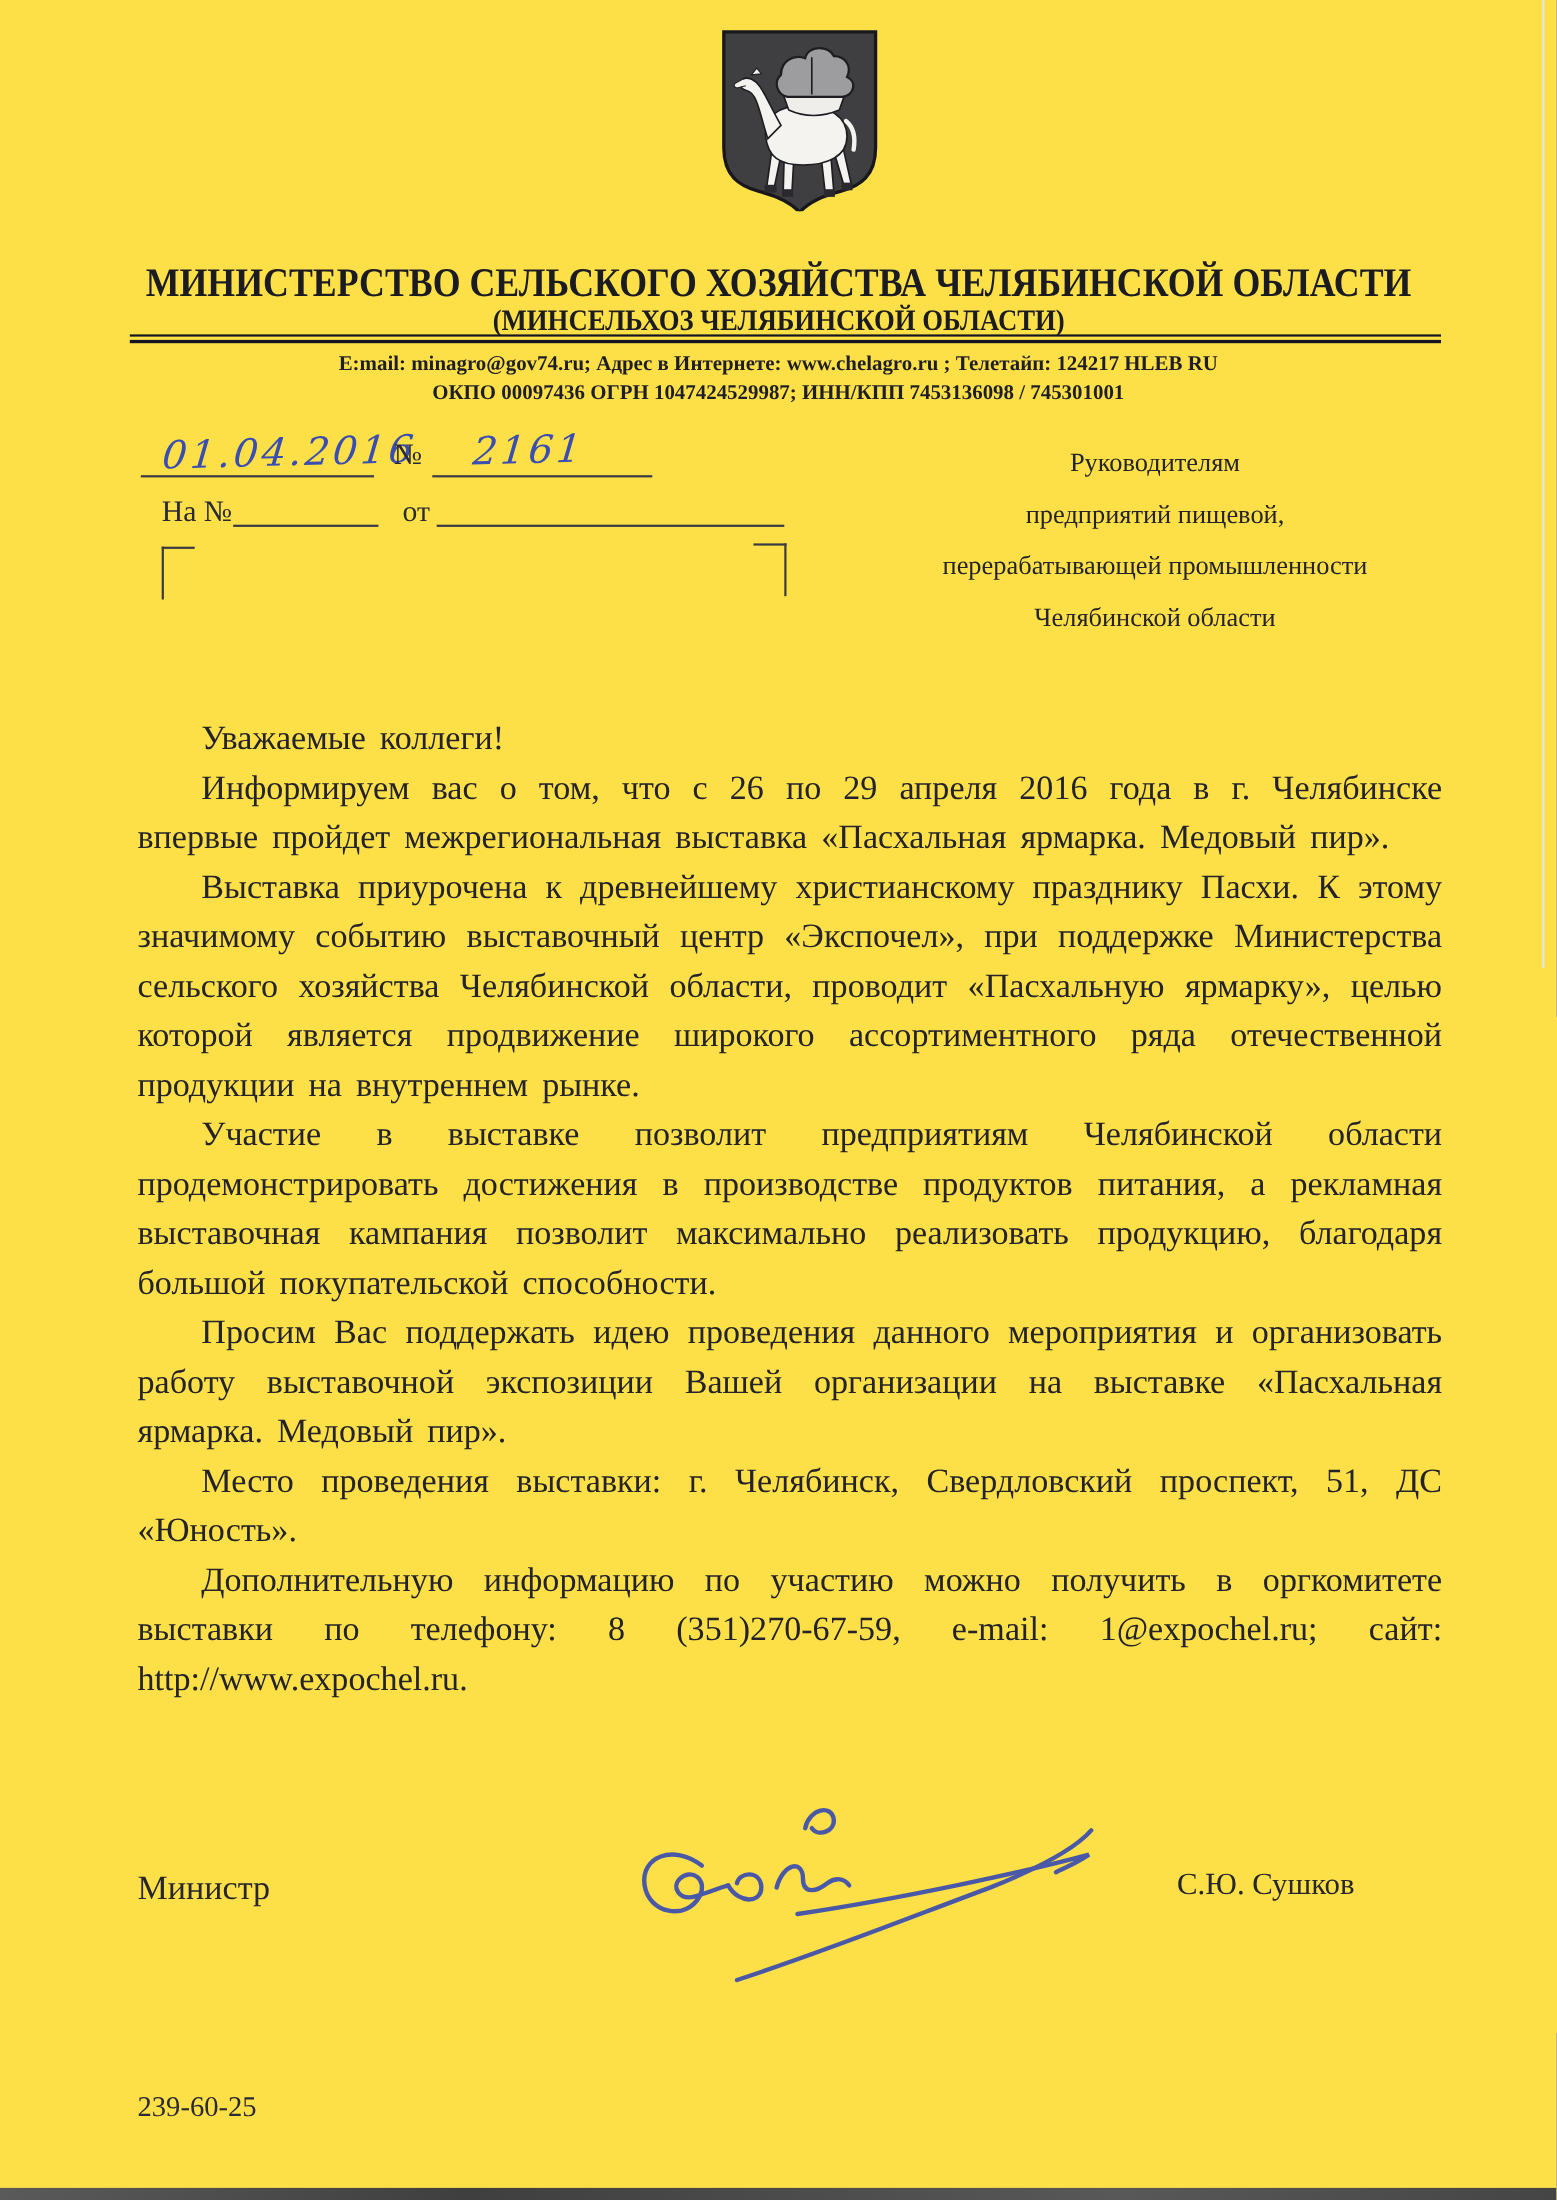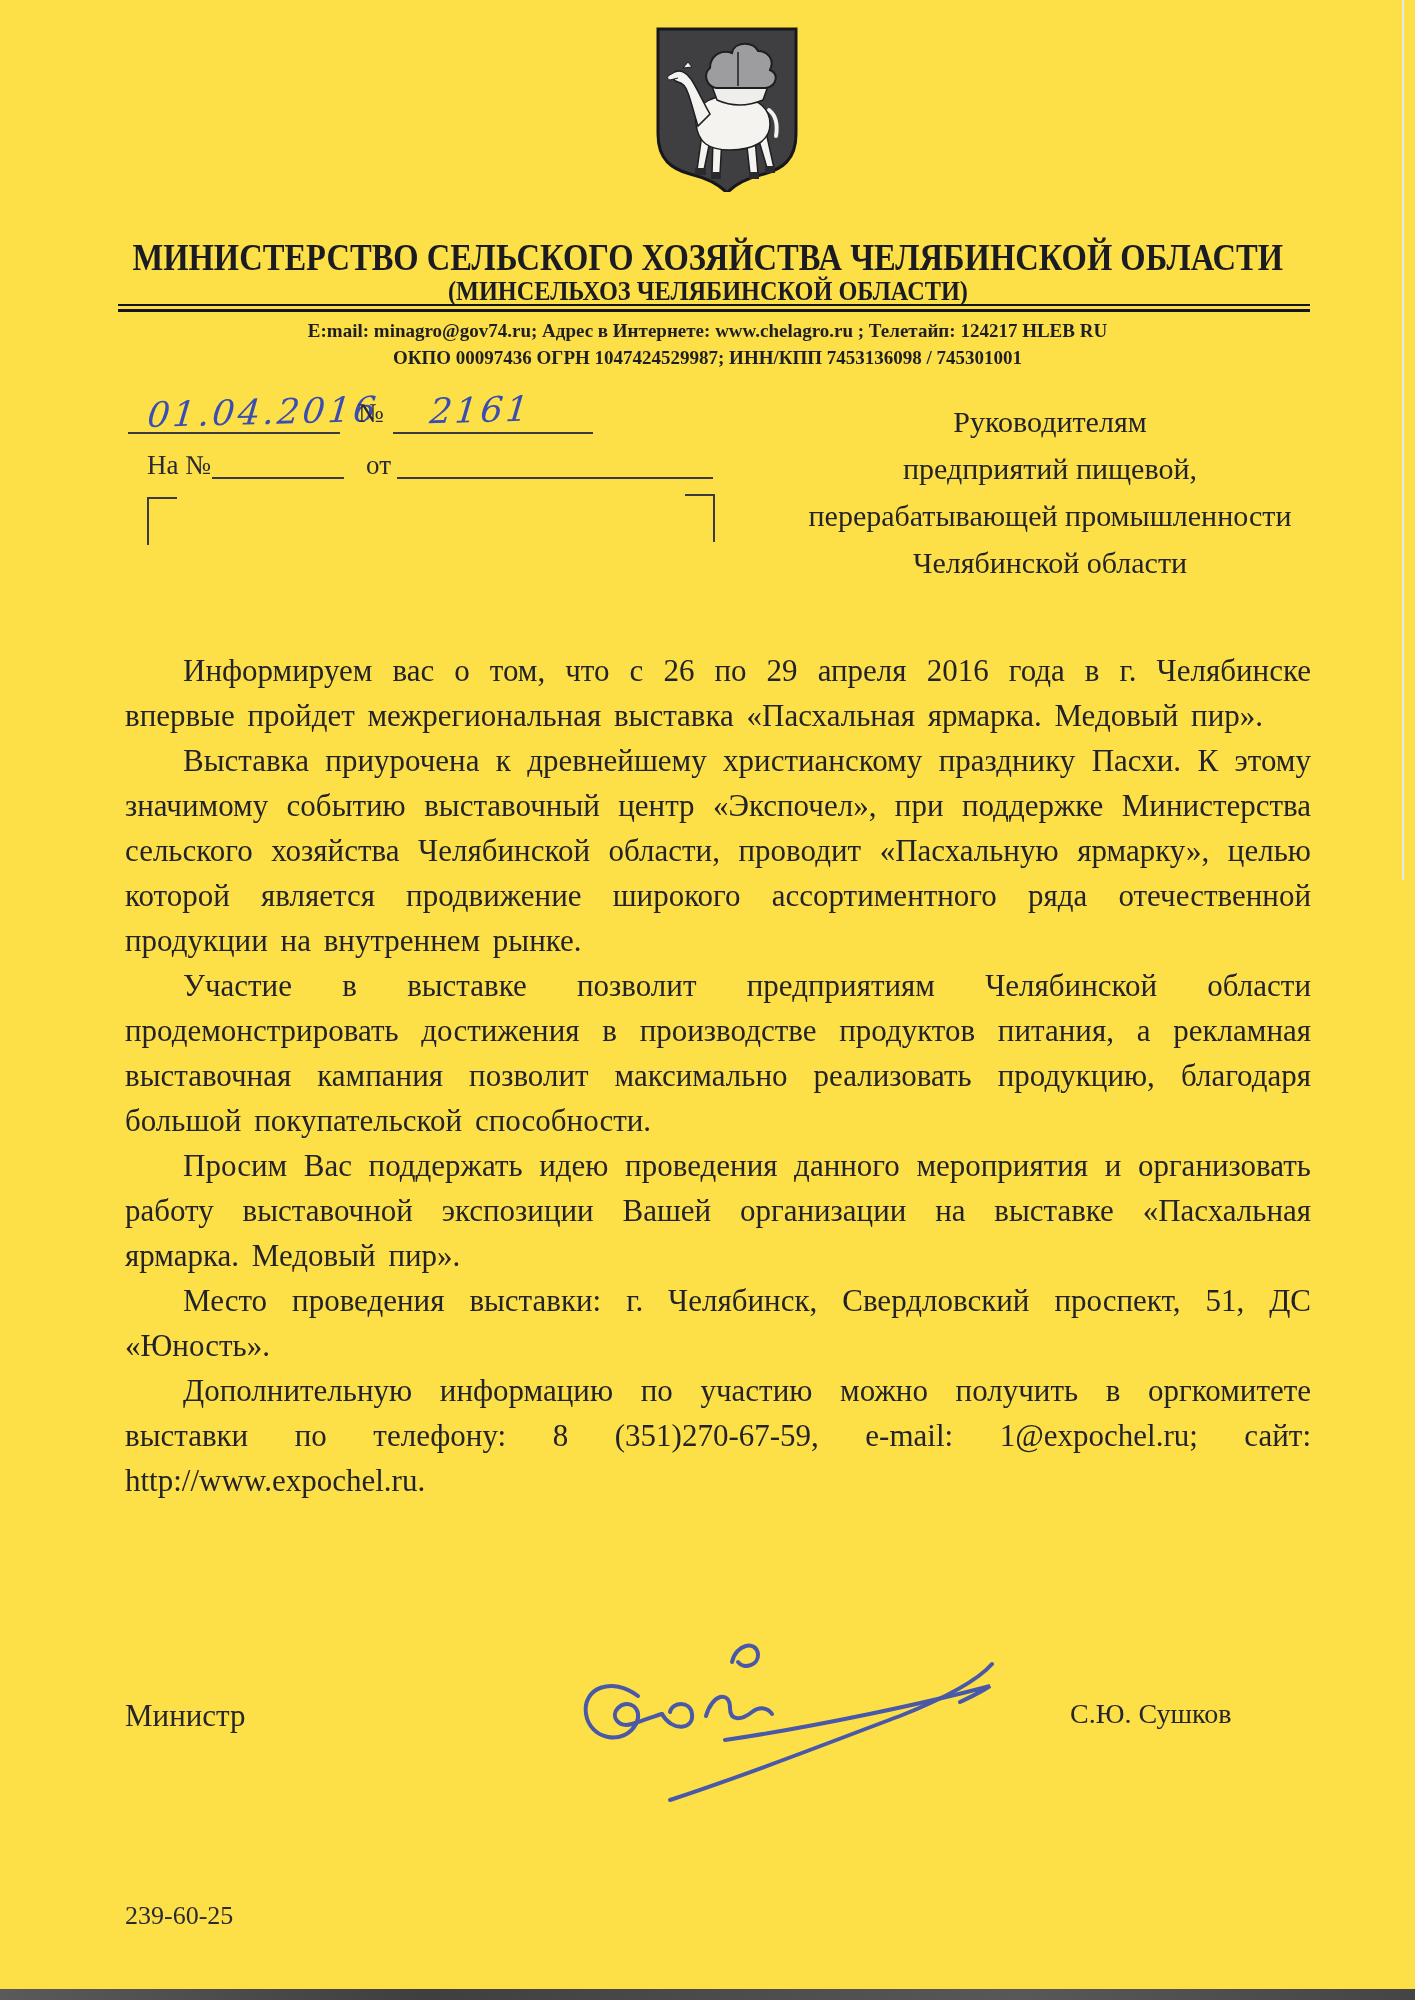--- a/index.html
+++ b/index.html
@@ -25,21 +25,21 @@
   .hand{font-family:"DejaVu Serif", serif;font-style:italic;color:#3a4db0;
     letter-spacing:3px;transform:skewX(-7deg) rotate(-1.5deg);}
   .ref-label{font-size:27px;color:#2a2a32;}
   .uline{border-bottom:2px solid #3a3a45;height:0;}
   .corner-left{left:147px;top:497px;width:28px;height:46px;
     border-top:2px solid #3a3a42;border-left:2px solid #3a3a42;}
   .corner-right{left:685px;top:494px;width:28px;height:46px;
     border-top:2px solid #3a3a42;border-right:2px solid #3a3a42;}
   
   .recipient{left:770px;top:398px;width:560px;text-align:center;
-    font-size:30px;line-height:47px;color:#232329;}
+    font-size:24px;line-height:47px;color:#232329;}
   
   .letter-body{left:125px;top:648px;width:1186px;font-size:31px;line-height:45px;
     text-align:justify;word-spacing:5px;color:#232329;}
   .letter-body p{margin:0;text-indent:58px;text-align-last:left;}
   .salutation{text-align:center;margin:0 0 33px 0;text-indent:0;}
   
   .sig-position{left:125px;top:1698px;font-size:31px;}
   .sig-name{left:1070px;top:1698px;font-size:28px;}
   
   .footer-contact{left:125px;top:1898px;font-size:26px;line-height:36px;color:#2a2a33;}
@@ -111,20 +111,21 @@
   <div class="abs corner-right"></div>
 
   <div class="abs recipient">
     <div>Руководителям</div>
     <div>предприятий пищевой,</div>
     <div>перерабатывающей промышленности</div>
     <div>Челябинской области</div>
   </div>
 
   <div class="abs letter-body">
+    <p class="salutation">Уважаемые коллеги!</p>
     <p>Информируем вас о том, что с 26 по 29 апреля 2016 года в г. Челябинске впервые пройдет межрегиональная выставка «Пасхальная ярмарка. Медовый пир».</p>
     <p>Выставка приурочена к древнейшему христианскому празднику Пасхи. К этому значимому событию выставочный центр «Экспочел», при поддержке Министерства сельского хозяйства Челябинской области, проводит «Пасхальную ярмарку», целью которой является продвижение широкого ассортиментного ряда отечественной продукции на внутреннем рынке.</p>
     <p>Участие в выставке позволит предприятиям Челябинской области продемонстрировать достижения в производстве продуктов питания, а рекламная выставочная кампания позволит максимально реализовать продукцию, благодаря большой покупательской способности.</p>
     <p>Просим Вас поддержать идею проведения данного мероприятия и организовать работу выставочной экспозиции Вашей организации на выставке «Пасхальная ярмарка. Медовый пир».</p>
     <p>Место проведения выставки: г. Челябинск, Свердловский проспект, 51, ДС «Юность».</p>
     <p>
       <span>Дополнительную информацию по участию можно получить в оргкомитете выставки по телефону: 8 (351)270-67-59, e-mail: </span><span class="ulink">1@expochel.ru</span><span>; сайт: </span><span class="ulink">http://www.expochel.ru</span><span>.</span>
     </p>
   </div>
 

